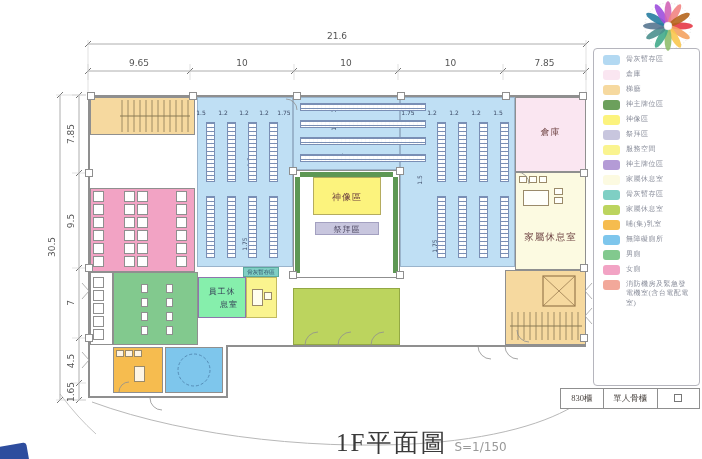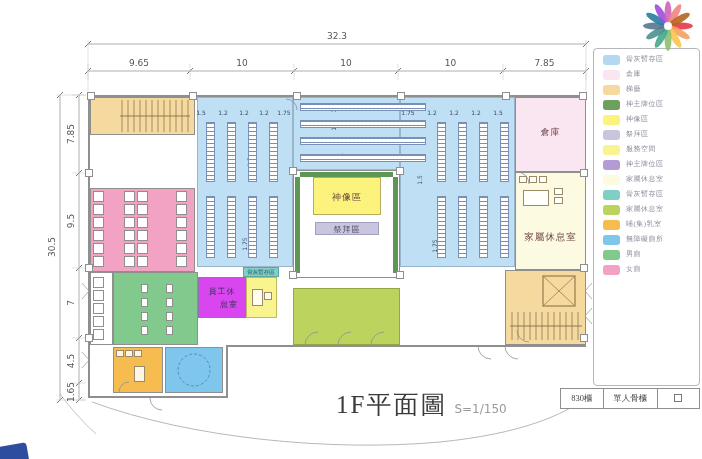--- a/index.html
+++ b/index.html
@@ -25,21 +25,21 @@
           border:1px solid #b5b5bd;border-radius:4px;padding:6px 7px 4px 9px;box-sizing:border-box;}
   .legend-title{text-align:center;font-size:12px;letter-spacing:4px;color:#707486;margin:0 0 6px 0;
                 font-family:"Liberation Serif",serif;}
   .lg-row{display:flex;align-items:flex-start;margin-bottom:5px;}
   .lg-sw{flex:0 0 17px;height:10px;border-radius:3px;margin-right:6px;margin-top:0;}
   .lg-lb{font-size:7px;line-height:1.35;color:#8a8e9b;font-family:"Liberation Serif",serif;letter-spacing:.5px;}
   #count-table{position:absolute;left:560px;top:388px;width:140px;border-collapse:collapse;
                font-size:8.5px;color:#4a4440;font-family:"Liberation Serif",serif;}
   #count-table td{border:1px solid #8f8f8f;text-align:center;height:19px;padding:0 2px;background:#fff;}
   .sq{display:inline-block;width:6px;height:6px;border:1px solid #777;}
-  #plan-title{position:absolute;left:336px;top:388px;color:#3a3a3a;}
+  #plan-title{position:absolute;left:336px;top:426px;color:#3a3a3a;}
   #plan-title .main{font-size:25px;letter-spacing:2px;font-family:"Liberation Serif",serif;}
   #plan-title .scale{font-size:12px;color:#999;margin-left:7px;font-family:"DejaVu Sans",sans-serif;}
   #corner-mark{position:absolute;left:-6px;top:445px;width:34px;height:20px;background:#2e4d9e;
                transform:rotate(-10deg);border-radius:3px;}
   svg{position:absolute;left:0;top:0;pointer-events:none;}
 </style>
 </head>
 <body>
 
 <div id="sheet">
@@ -87,21 +87,21 @@
       <div class="lbl" style="top:28px;font-size:9px;">倉庫</div>
     </div>
     <div class="room" style="left:515px;top:172px;width:71px;height:98px;background:#FCFAE1;">
       <div class="lbl" style="top:58px;font-size:9.5px;">家屬休息室</div>
     </div>
     <div class="room" style="left:505px;top:270px;width:81px;height:75px;background:#F6D99F;"></div>
 
     <div class="room" style="left:243px;top:267px;width:36px;height:10px;background:#7FCFC4;border-color:#5ba89e;">
       <div class="lbl" style="top:1px;font-size:5.5px;color:#2c4a66;letter-spacing:0;">骨灰暫存區</div>
     </div>
-    <div class="room" style="left:198px;top:277px;width:48px;height:41px;background:#d946ef;border-color:#8d76ad;">
+    <div class="room" style="left:198px;top:277px;width:48px;height:41px;background:#86efac;border-color:#8d76ad;">
       <div class="lbl" style="top:8px;font-size:8px;color:#2f3350;">員工休</div>
       <div class="lbl" style="top:21px;font-size:8px;color:#2f3350;padding-left:14px;">息室</div>
     </div>
     <div class="room" style="left:246px;top:277px;width:31px;height:41px;background:#FAF48F;border-color:#c2ba60;"></div>
     <div class="fix" style="left:252px;top:289px;width:11px;height:17px;"></div>
     <div class="fix" style="left:264px;top:292px;width:8px;height:8px;"></div>
 
     <div class="fix" style="left:519px;top:176px;width:8px;height:7px;"></div>
     <div class="fix" style="left:529px;top:176px;width:8px;height:7px;"></div>
     <div class="fix" style="left:539px;top:176px;width:8px;height:7px;"></div>
@@ -305,21 +305,21 @@
       <div class="col-sq" style="left: 502px; top: 92px;"></div>
       <div class="col-sq" style="left: 579px; top: 92px;"></div>
       <div class="col-sq" style="left: 85px; top: 169px;"></div>
       <div class="col-sq" style="left: 580px; top: 169px;"></div>
       <div class="col-sq" style="left: 85px; top: 264px;"></div>
       <div class="col-sq" style="left: 580px; top: 264px;"></div>
       <div class="col-sq" style="left: 85px; top: 334px;"></div>
       <div class="col-sq" style="left: 580px; top: 334px;"></div>
     </div>
 
-  <div class="dim" style="left:337px;top:36px;">32.3</div>
+  <div class="dim" style="left:337px;top:36px;">21.6</div>
   <div class="dim vert" style="left:52px;top:247px;">30.5</div>
 
   <div id="legend">
     <div id="legend-list">
         <div class="lg-row">
           <span class="lg-sw" style="background: rgb(179, 217, 242);"></span>
           <span class="lg-lb">骨灰暫存區</span>
         </div>
         <div class="lg-row">
           <span class="lg-sw" style="background: rgb(250, 230, 241);"></span>
@@ -369,20 +369,24 @@
           <span class="lg-sw" style="background: rgb(126, 198, 236);"></span>
           <span class="lg-lb">無障礙廁所</span>
         </div>
         <div class="lg-row">
           <span class="lg-sw" style="background: rgb(130, 201, 142);"></span>
           <span class="lg-lb">男廁</span>
         </div>
         <div class="lg-row">
           <span class="lg-sw" style="background: rgb(242, 163, 196);"></span>
           <span class="lg-lb">女廁</span>
+        </div>
+        <div class="lg-row">
+          <span class="lg-sw" style="background: rgb(242, 168, 154);"></span>
+          <span class="lg-lb">消防機房及緊急發電機室(含台電配電室)</span>
         </div>
       </div>
   </div>
 
   <svg width="80" height="56" style="left:628px;top:0;">
     <circle cx="40" cy="26" r="23" fill="none" stroke="#ccc" stroke-width="0.6" stroke-dasharray="1,2"></circle>
     <g id="petals" transform="translate(40,26)">
         <ellipse cx="13" cy="0" rx="12" ry="3.5" fill="#e63946" opacity="0.9" transform="rotate(0)"></ellipse>
         <ellipse cx="13" cy="0" rx="12" ry="3.5" fill="#f4a261" opacity="0.9" transform="rotate(30)"></ellipse>
         <ellipse cx="13" cy="0" rx="12" ry="3.5" fill="#f9c74f" opacity="0.9" transform="rotate(60)"></ellipse>

